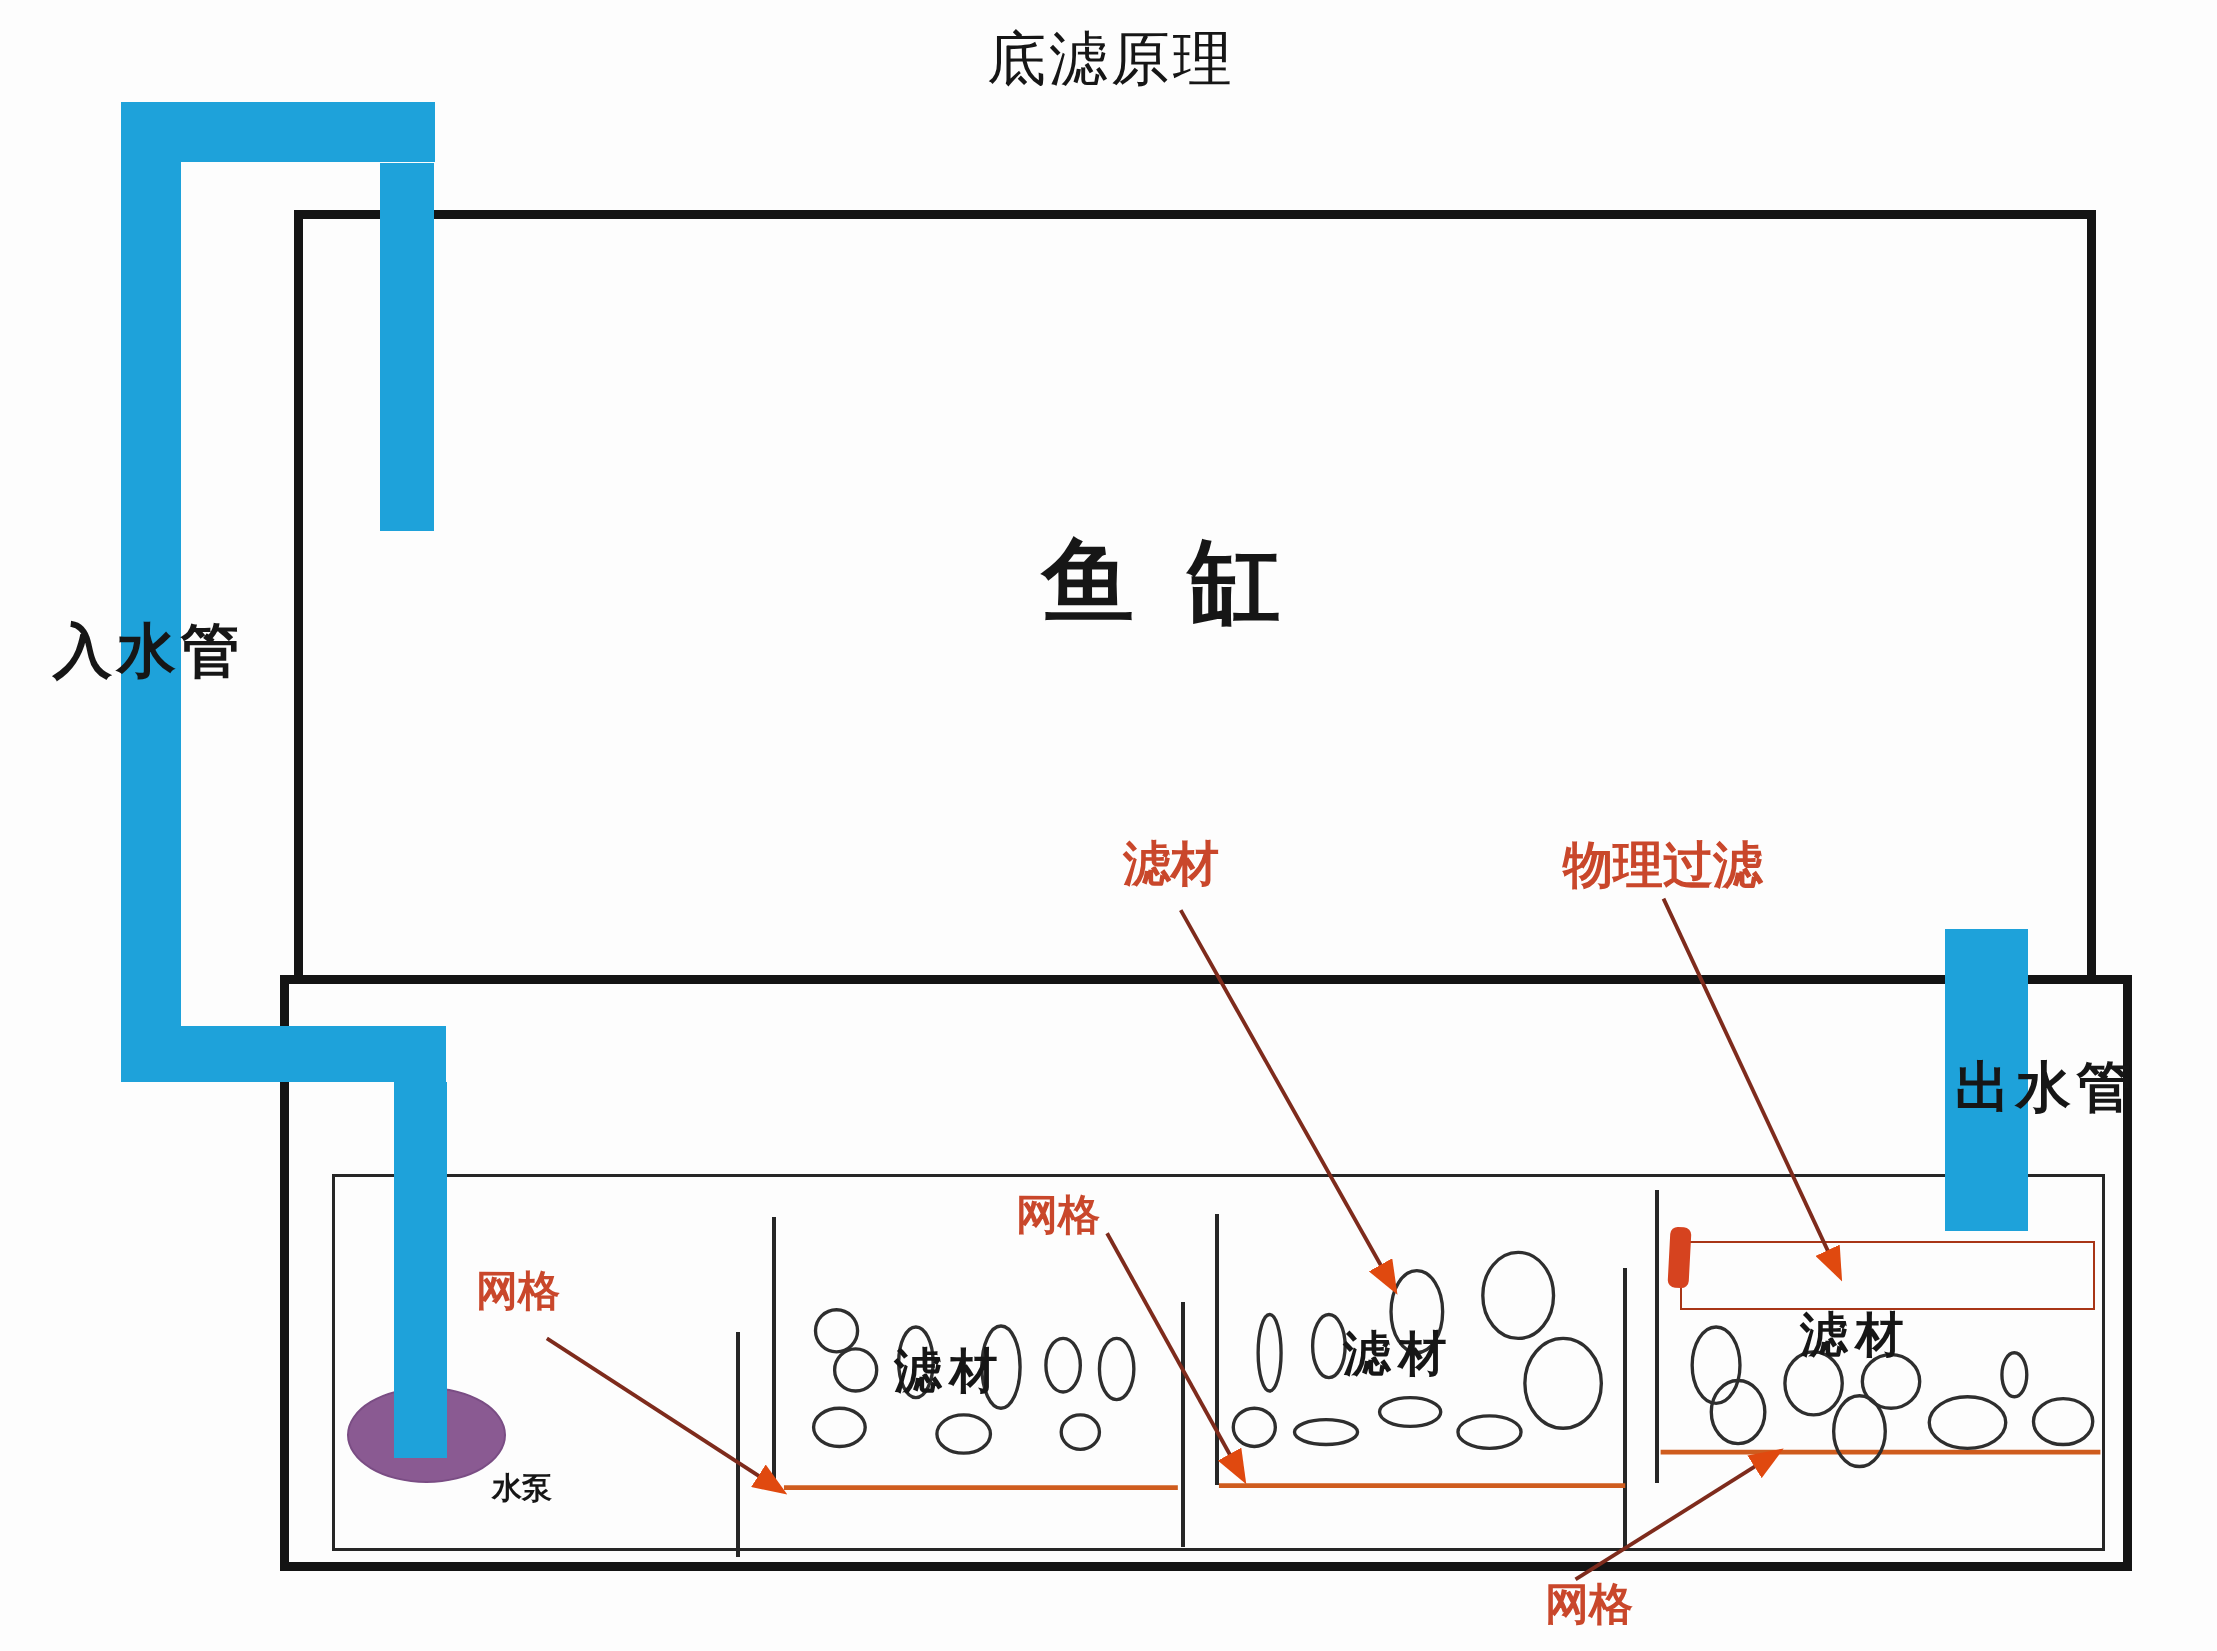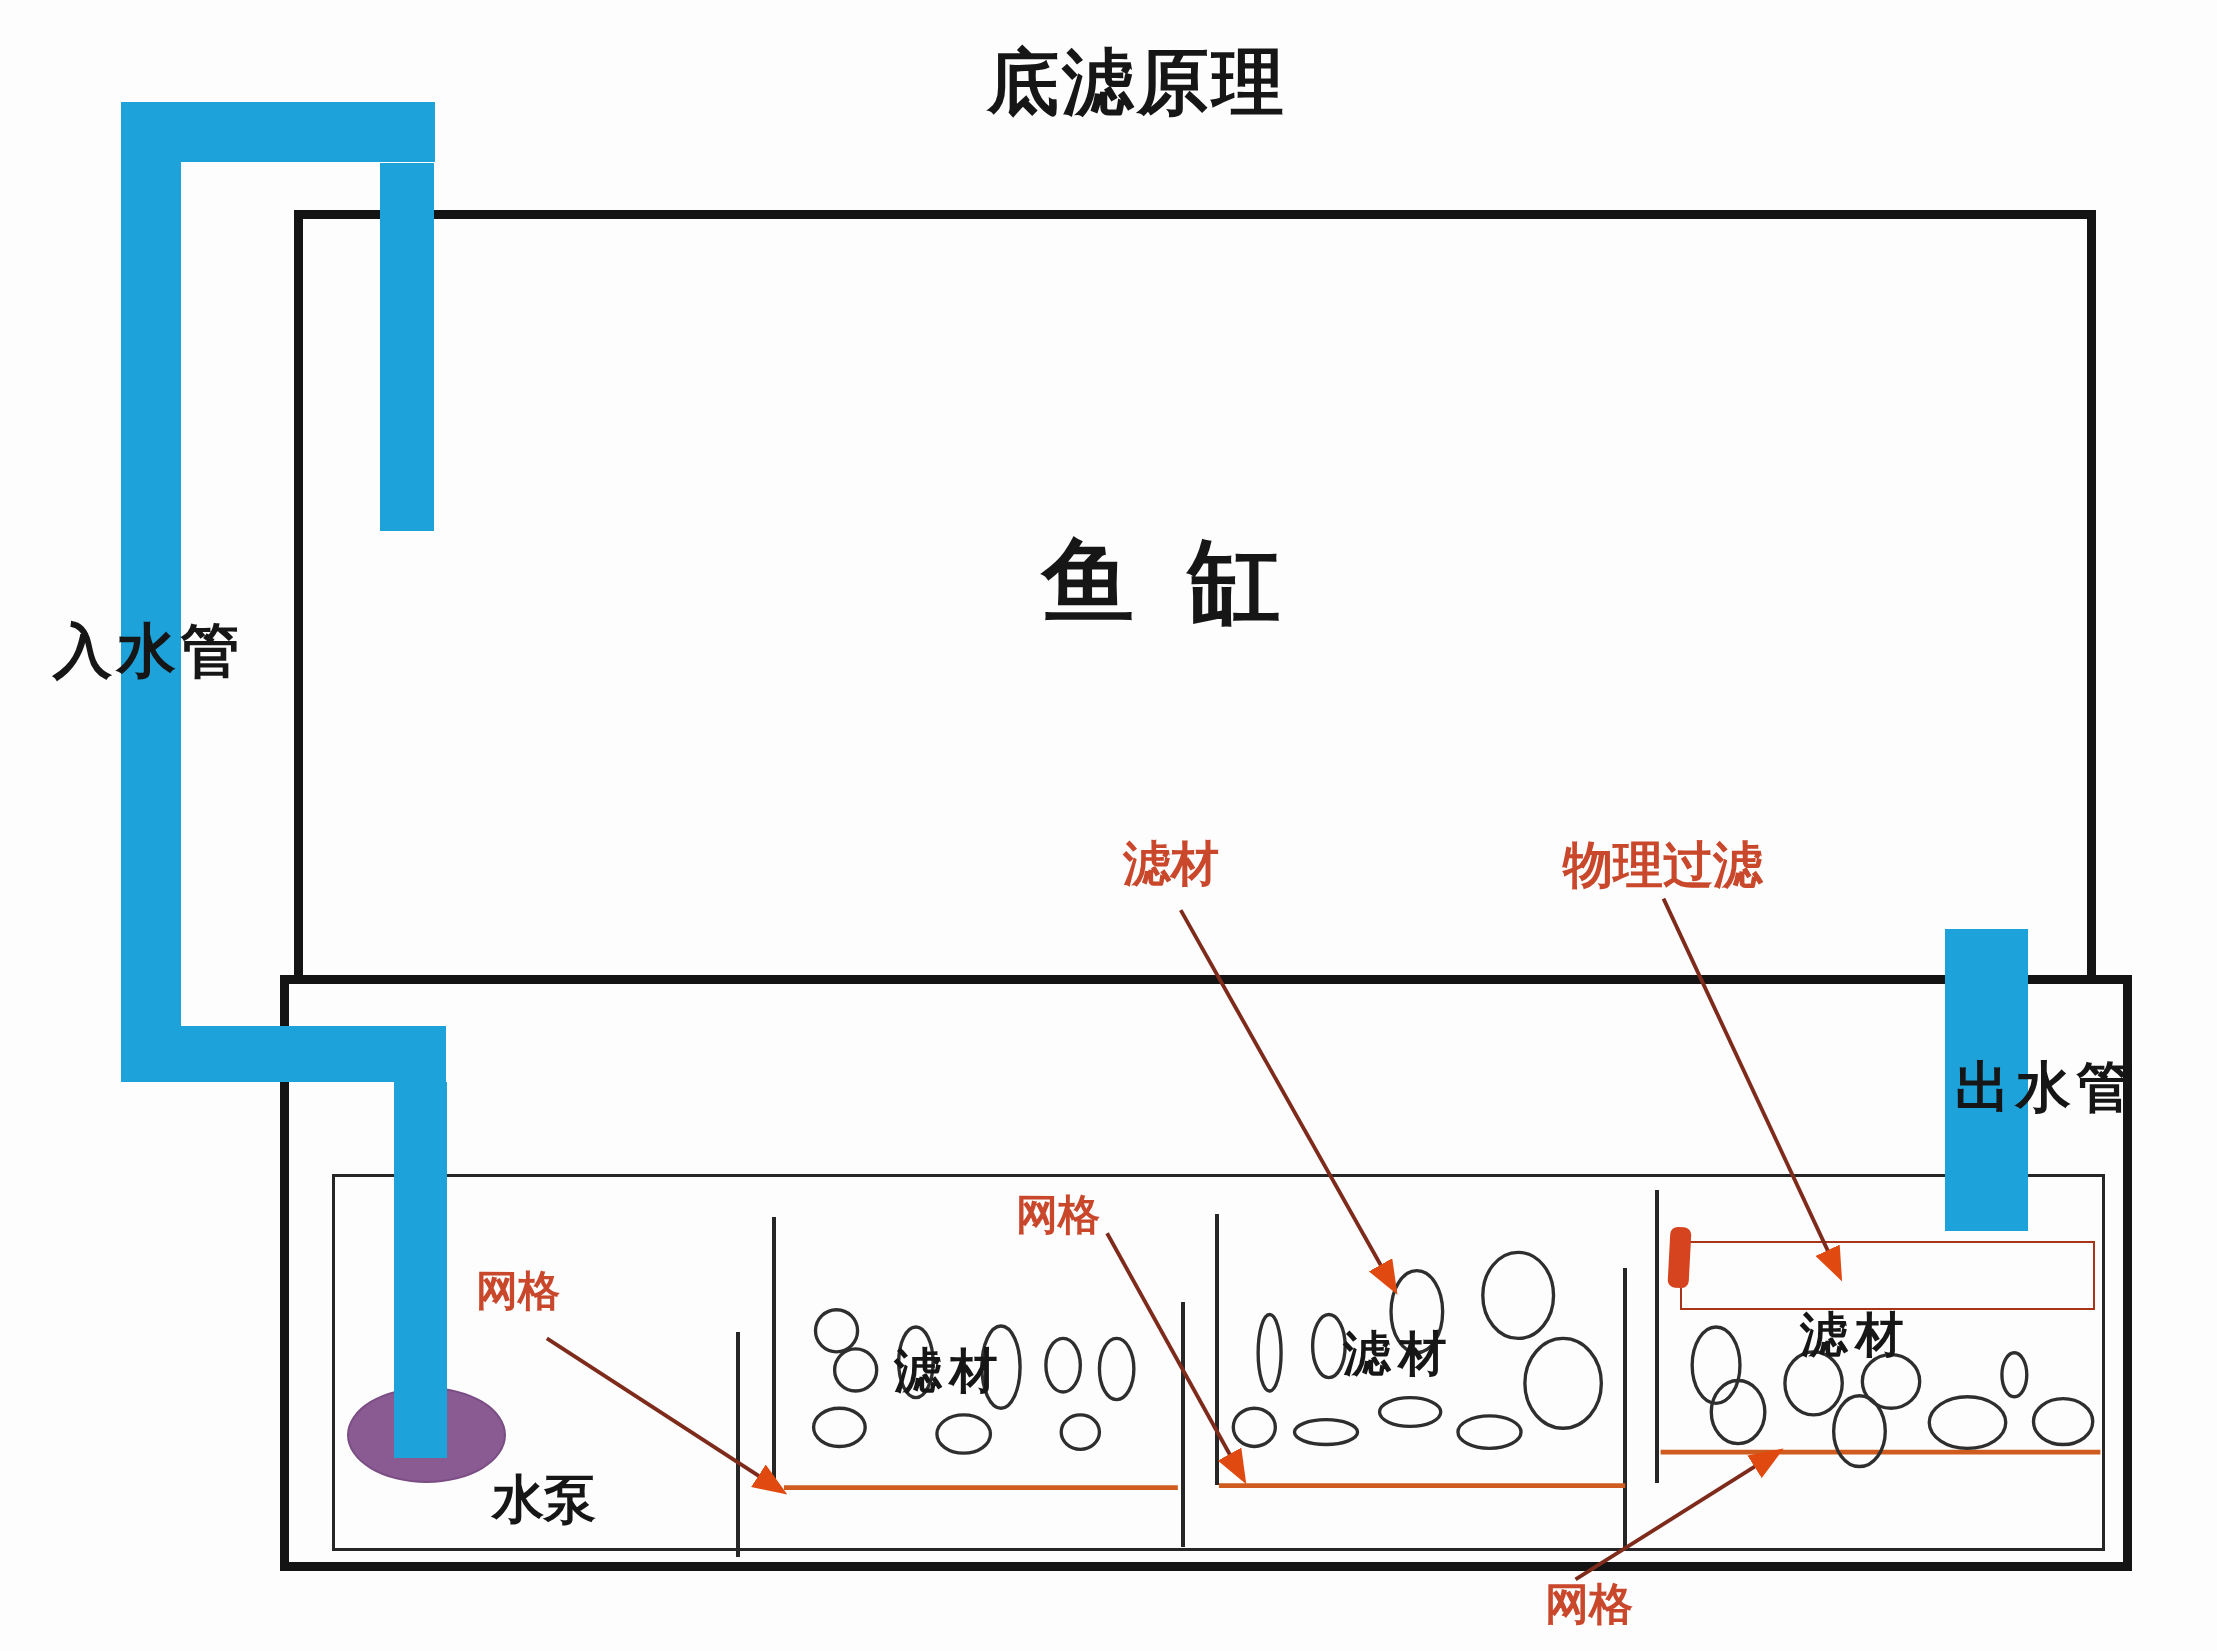--- a/index.html
+++ b/index.html
@@ -41,25 +41,25 @@
   
   #overlay { position: absolute; left: 0; top: 0; z-index: 4; pointer-events: none; }
   
   .lbl {
     position: absolute;
     z-index: 5;
     color: #161616;
     line-height: 1.05;
     white-space: nowrap;
   }
-  .lbl-title { font-size: 72px; font-weight: 700; letter-spacing: 2.9px; margin-top: 16px; }
+  .lbl-title { font-size: 59px; font-weight: 400; letter-spacing: 2.9px; }
   .lbl-tank { font-size: 92px; font-weight: 600; letter-spacing: 54px; margin-top: 12px; }
   .lbl-inlet { font-size: 59px; font-weight: 700; letter-spacing: 4.8px; }
   .lbl-outlet { font-size: 55px; font-weight: 600; letter-spacing: 5.7px; }
-  .lbl-pump { font-size: 52px; font-weight: 600; }
+  .lbl-pump { font-size: 30px; font-weight: 600; }
   .lbl-media { font-size: 48px; font-weight: 600; letter-spacing: 7.6px; }
   .lbl-red { color: #c9472b; font-weight: 700; }
   .lbl-grid { font-size: 42px; }
   .lbl-grid3 { font-size: 44px; }
   .lbl-media-red { font-size: 48px; }
   .lbl-phys { font-size: 50px; }
 </style>
 </head>
 <body>
 

